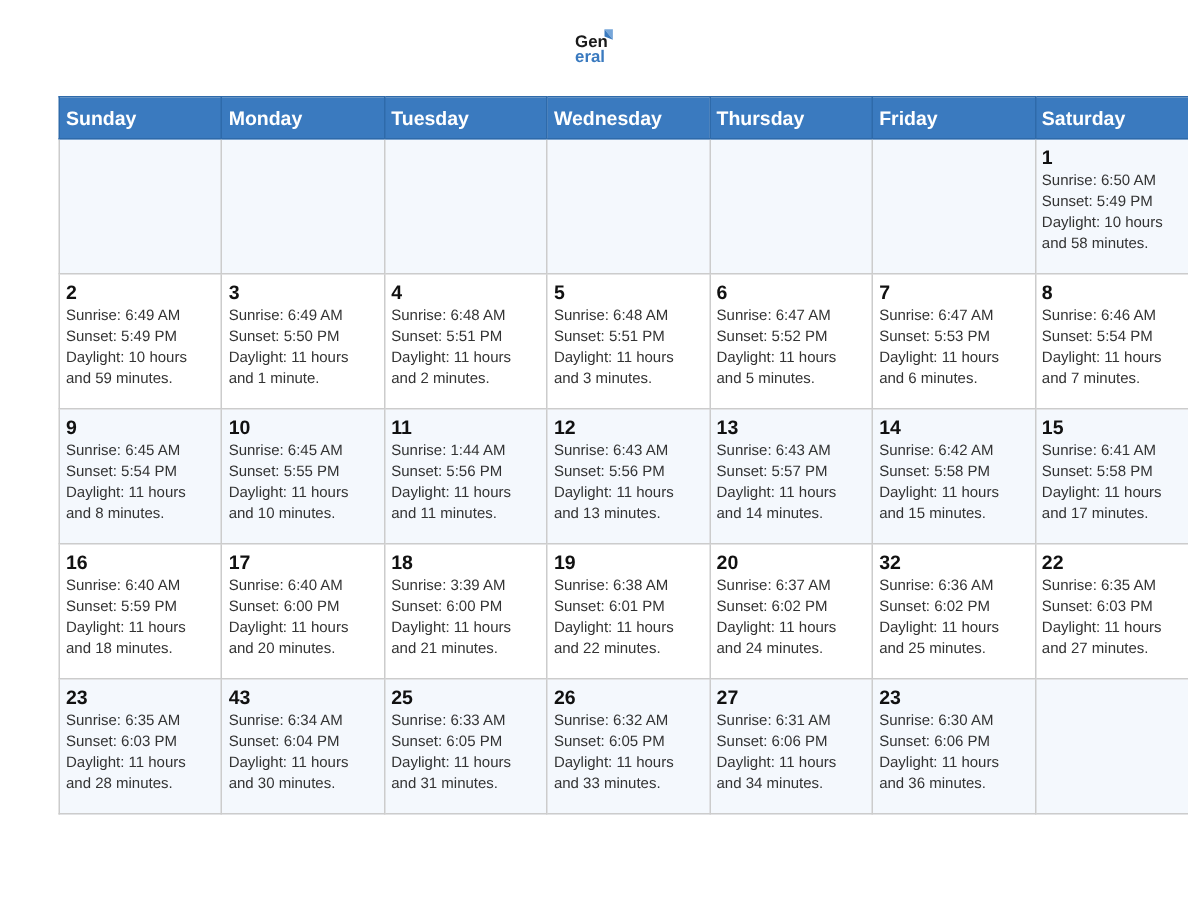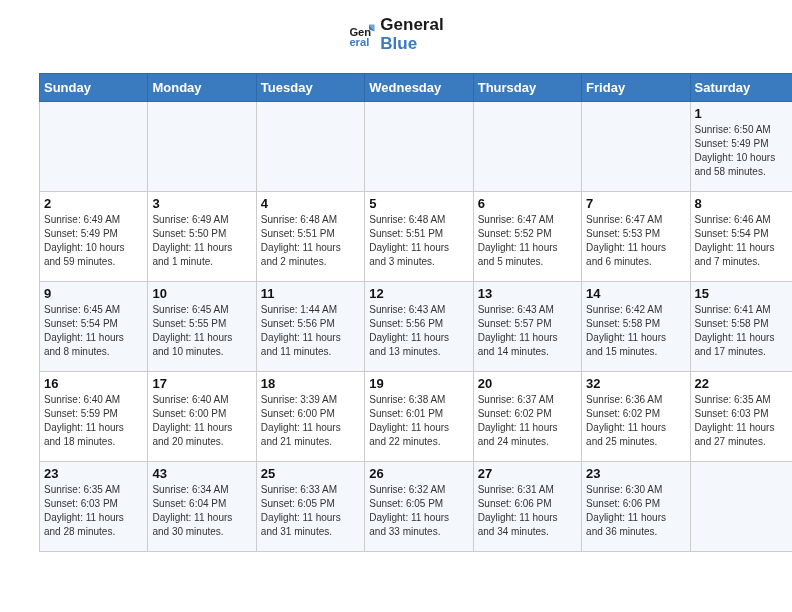--- a/index.html
+++ b/index.html
@@ -87,24 +87,20 @@
 <body>
 
 <div class="header-area">
   <div class="logo">
     <svg class="logo-icon" viewBox="0 0 40 40">
       <text x="2" y="22" font-size="16" font-weight="bold" fill="#1a1a1a">Gen</text>
       <text x="2" y="36" font-size="16" font-weight="bold" fill="#3a7abf">eral</text>
       <polygon points="30,5 38,15 30,12" fill="#3a7abf"></polygon>
       <polygon points="30,5 38,5 38,15" fill="#1a6abf" opacity="0.6"></polygon>
     </svg>
-    <div>
-      <div style="font-size:17px;font-weight:bold;color:#1a1a1a;line-height:1.1;">General</div>
-      <div style="font-size:17px;font-weight:bold;color:#3a7abf;line-height:1.1;">Blue</div>
-    </div>
   </div>
   <div class="title-area">
     <div class="month-title"></div>
     <div class="location-title"></div>
   </div>
 </div>
 
 <table>
   <thead>
     <tr>

